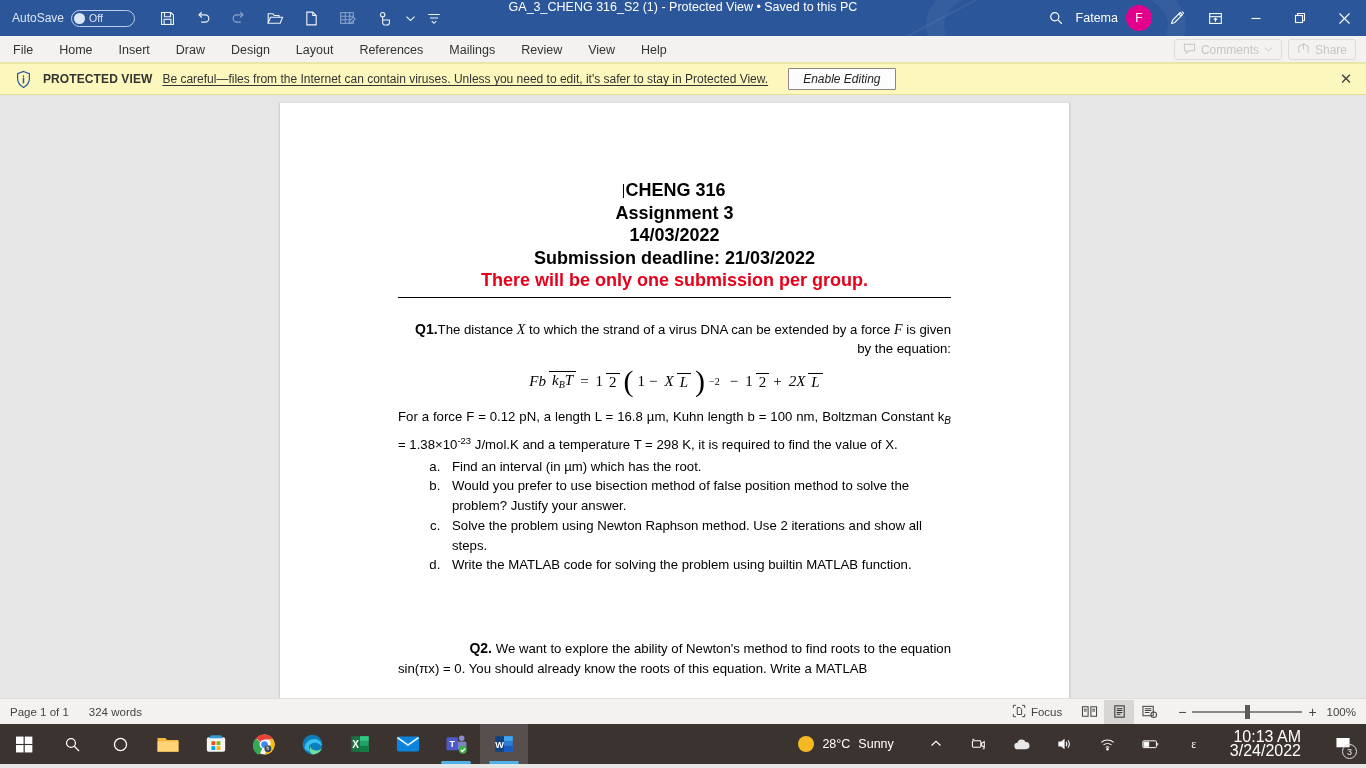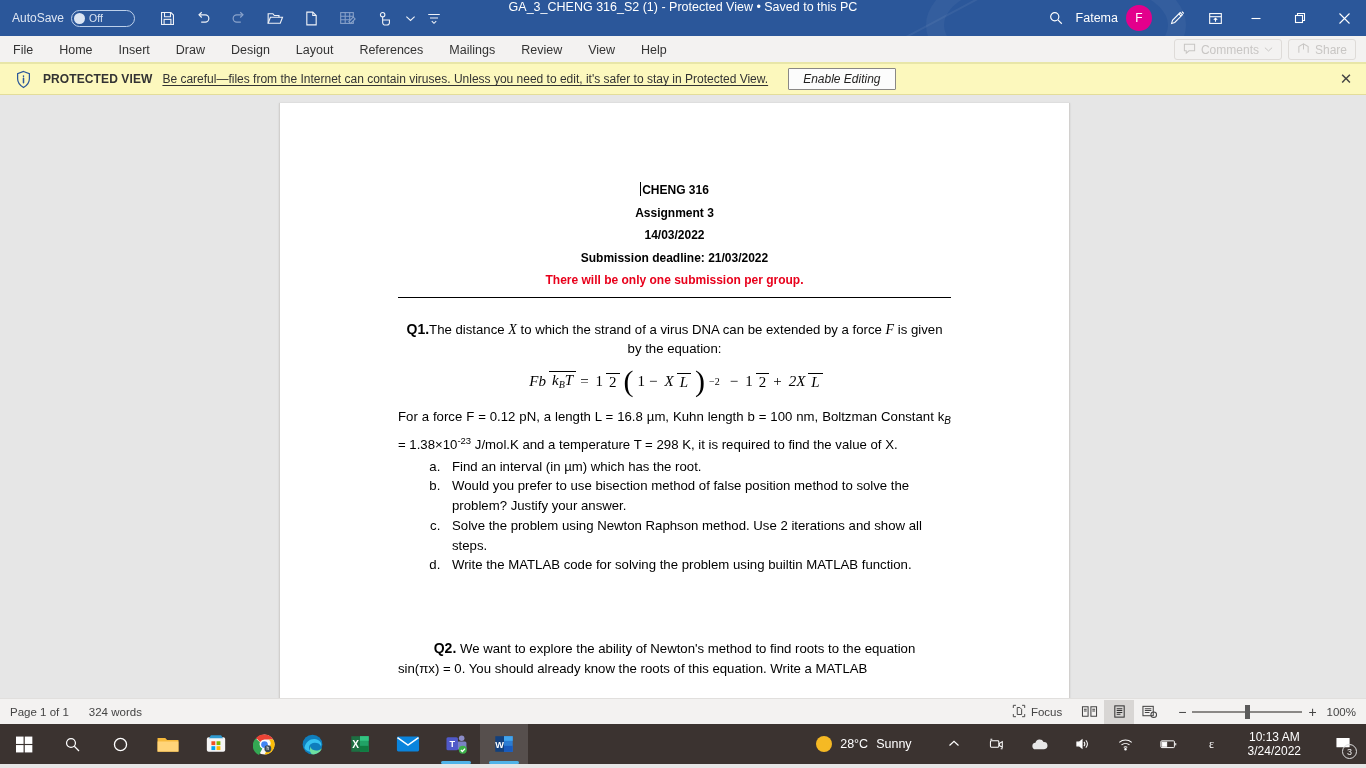--- a/index.html
+++ b/index.html
@@ -110,32 +110,32 @@
     width:791px; min-height:700px;
     background:#fff; border:1px solid #d2d0ce; border-top:none;
     box-shadow:0 0 2px rgba(0,0,0,0.10);
   }
   .doc-body {
     padding:76px 118px 0 118px;
     font-family:"Liberation Sans", sans-serif;
     color:#000;
   }
   .hdr-line {
-    text-align:center; font-weight:bold; font-size:12px;
+    text-align:center; font-weight:bold; font-size:18px;
     line-height:22.5px;
   }
   .hdr-line.red { color:#e8001b; }
   .hdr-caret {
     display:inline-block; width:0; border-left:1px solid #000; height:14px;
     vertical-align:-2px; margin-right:1px;
   }
   .hdr-rule { border-bottom:1.3px solid #000; margin-top:5px; }
 
   .qpara {
-    font-size:13.2px; line-height:19.8px; margin-top:22px; text-align:center;
+    font-size:13.2px; line-height:19.8px; margin-top:22px; text-align:right;
   }
   .qlabel { font-weight:bold; font-size:14px; }
   .ital { font-style:italic; font-family:"Liberation Serif", serif; font-size:14px; }
 
   
   .eq-wrap { display:flex; justify-content:center; margin:10px 0 4px 0; }
   .eq {
     display:flex; align-items:center; gap:4px;
     font-family:"Liberation Serif", serif; font-size:15px;
   }
@@ -196,21 +196,21 @@
     position:relative;
   }
   .tb-item.active { background:rgba(255,255,255,0.14); }
   .tb-item .underbar {
     position:absolute; bottom:0; height:3px; width:30px; background:#4fb3e8; border-radius:2px;
   }
   .tray { margin-left:auto; display:flex; align-items:center; gap:17px; padding-right:6px; color:#fff; }
   .weather { display:flex; align-items:center; gap:8px; padding:0 12px; font-size:12.5px; color:#fff; }
   .sun { width:16px; height:16px; border-radius:50%; background:#f5b924; }
   .tray-ico { width:26px; height:40px; display:flex; align-items:center; justify-content:center; }
-  .clock { text-align:center; font-size:12px; line-height:14px; padding:0 8px 0 6px; color:#fff; }
+  .clock { text-align:right; font-size:16px; line-height:14px; padding:0 8px 0 6px; color:#fff; }
   .notif { width:34px; height:40px; display:flex; align-items:center; justify-content:center; position:relative; }
   .notif-badge {
     position:absolute; right:3px; bottom:5px;
     width:15px; height:15px; border-radius:50%;
     border:1px solid #ddd; color:#eee; font-size:9px;
     display:flex; align-items:center; justify-content:center;
   }
 </style>
 </head>
 <body>

